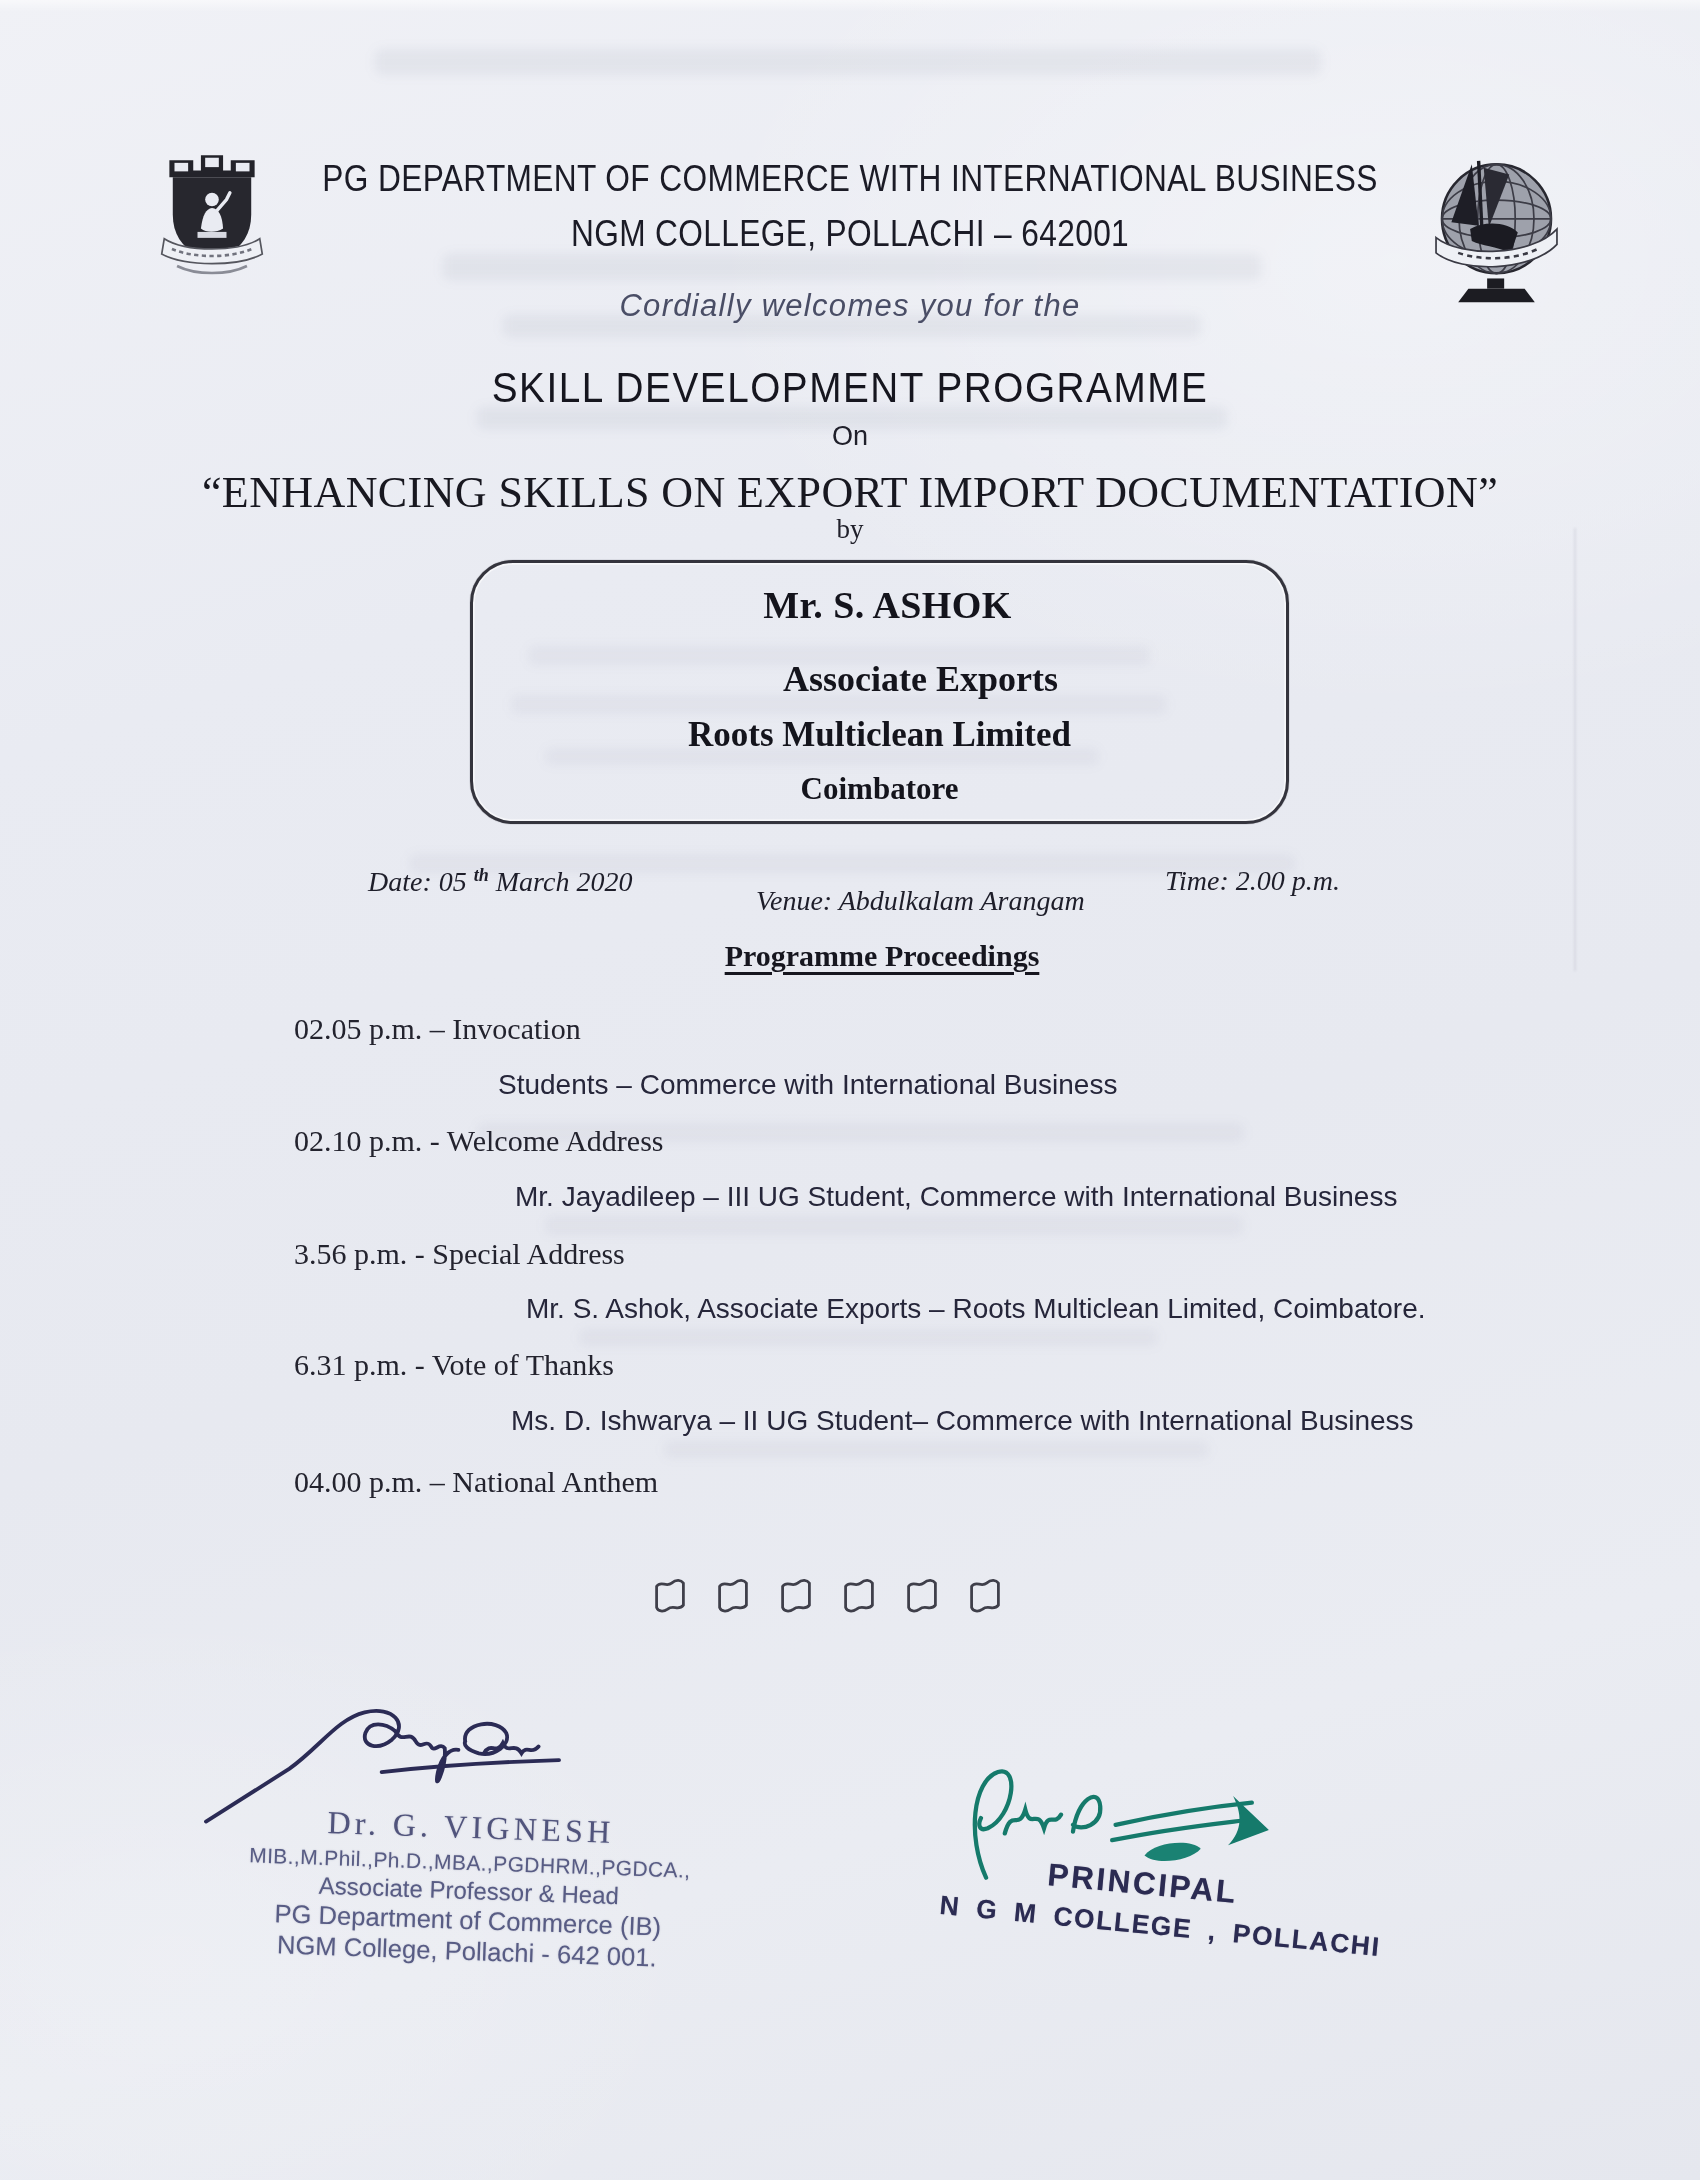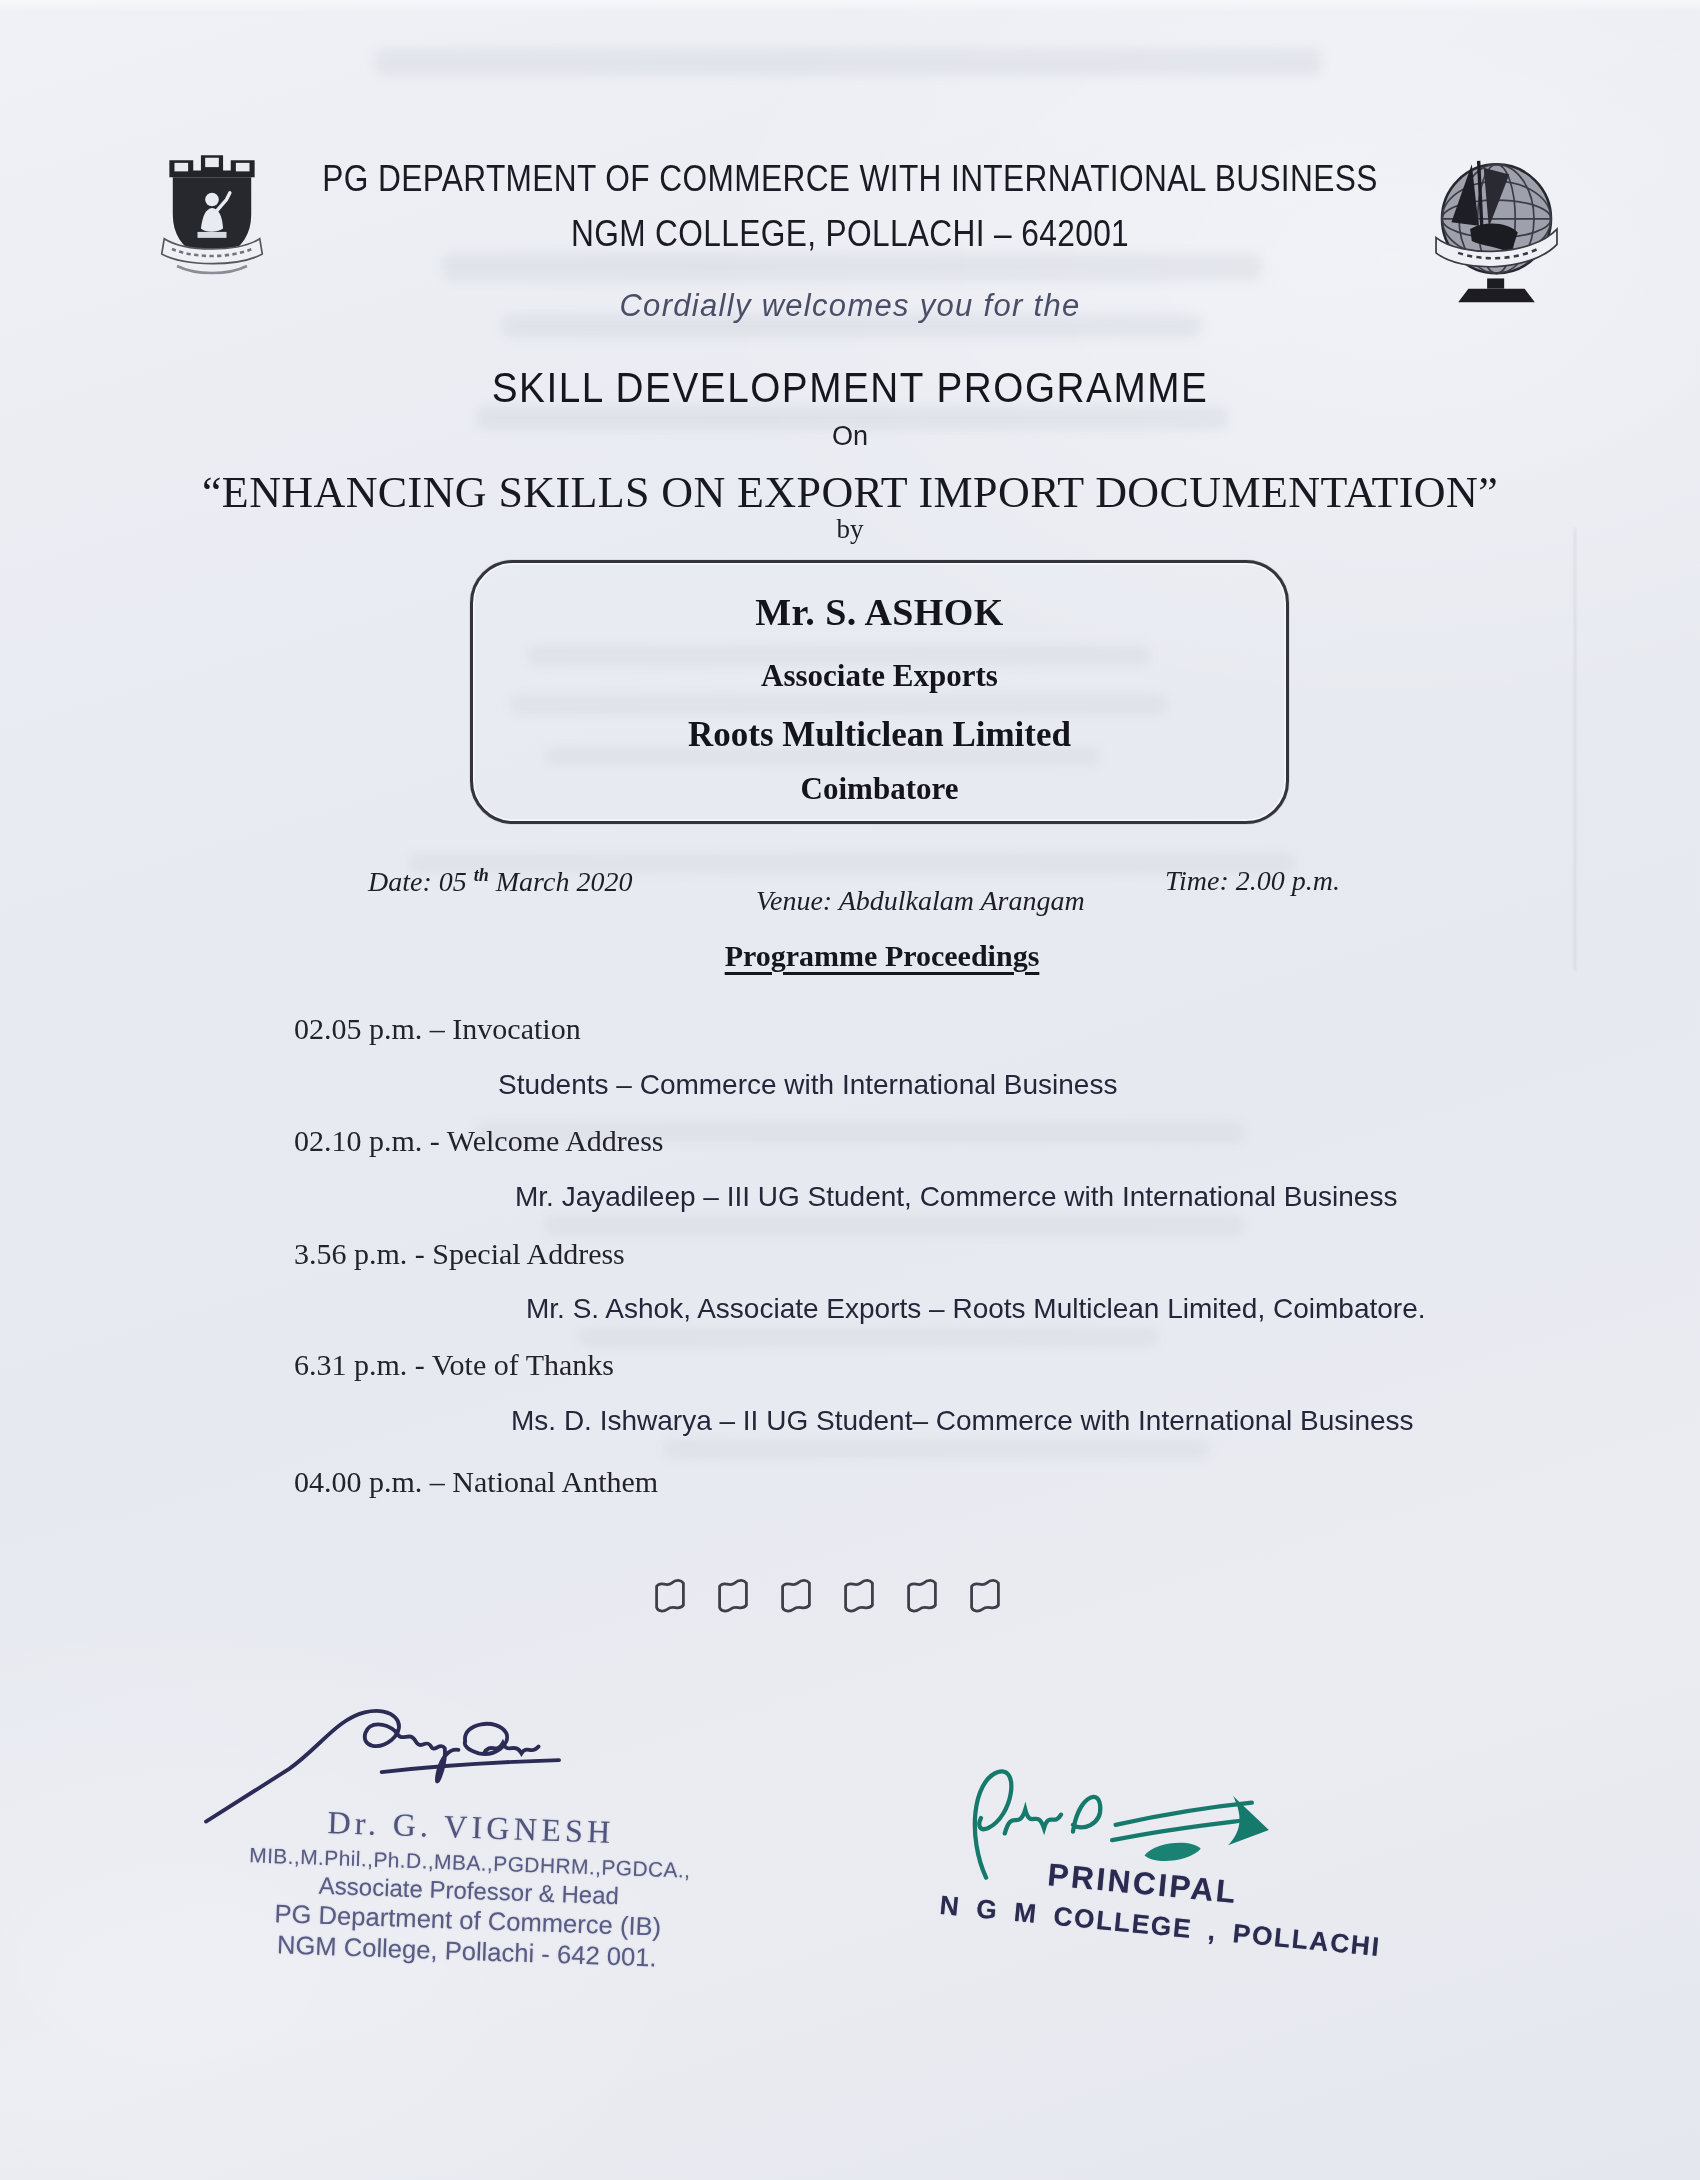--- a/index.html
+++ b/index.html
@@ -37,22 +37,22 @@
           color:#16161f; transform:scaleX(.9); letter-spacing:1.7px; white-space:nowrap; }
   .on-label{ top:421px; font-size:27px; font-family:"Liberation Sans","DejaVu Sans",sans-serif; color:#20202b; }
   .topic{ top:467px; font-size:44px; color:#181820; letter-spacing:0.4px; white-space:nowrap; }
   .by-label{ top:514px; font-size:27px; color:#20202b; }
 
   
   .speaker-box{ left:470px; top:560px; width:819px; height:264px;
     border:3.4px solid #34343d; border-radius:43px;
     box-shadow:inset 0 0 0 1.7px rgba(255,255,255,.6), 0 0 0.9px #34343d; }
   .sp{ position:absolute; left:0; width:813px; text-align:center; font-weight:bold; color:#14141c; }
-  .sp-name{ top:27px; font-size:38px; letter-spacing:0.4px; }
-  .sp-l1{ top:95px; font-size:31px; }
+  .sp-name{ top:20px; font-size:38px; letter-spacing:0.4px;margin-left:8px; }
+  .sp-l1{ top:95px; font-size:36px;margin-left:41px; }
   .sp-l2{ top:152px; font-size:35px; }
   .sp-l3{ top:208px; font-size:31px; }
 
   
   .detail{ font-style:italic; font-size:28px; color:#1e1e2a; white-space:nowrap; }
   .detail sup{ font-size:18px;font-weight:bold; }
   .d-date{ left:368px; top:865px; }
   .d-venue{ left:756px; top:865px;margin-top:20px; }
   .d-time{ left:1165px; top:865px; }
 

